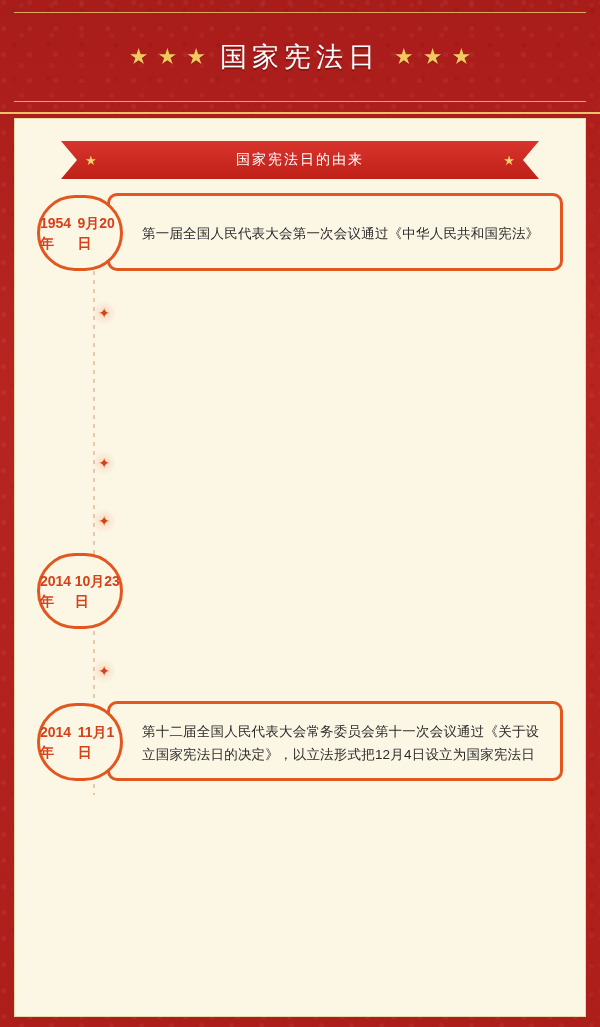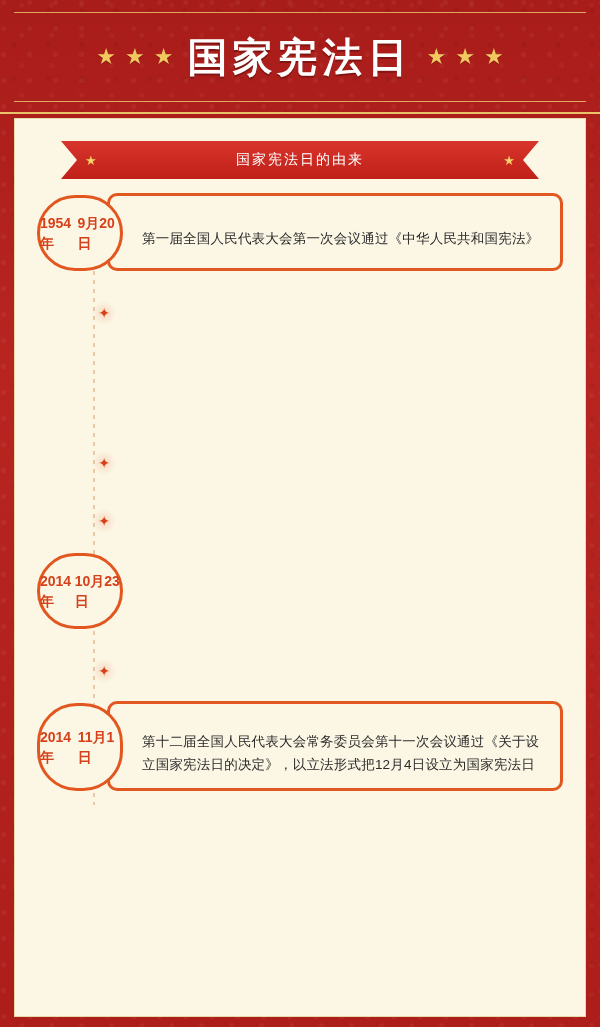--- a/index.html
+++ b/index.html
@@ -34,22 +34,22 @@
     position: absolute;
     left: 14px; right: 14px; top: 12px; bottom: 10px;
     border-top: 1px solid rgba(232,195,106,0.85);
     border-bottom: 1px solid rgba(232,195,106,0.85);
     display: flex;
     align-items: center;
     justify-content: center;
     gap: 14px;
   }
   .title-main {
-    font-size: 40px;
-    font-weight: bold;
+    font-size: 27px;
+    font-weight: normal;
     color: #ffffff;
     letter-spacing: 5px;
     text-shadow: 0 2px 0 rgba(0,0,0,0.25);
     white-space: nowrap;
   }
   .stars {
     display: flex;
     gap: 9px;
     align-items: center;
   }
@@ -157,21 +157,21 @@
     margin-top: 2px;
     box-sizing: border-box;
   }
   .content-box {
     position: relative;
     flex: 1 1 auto;
     margin-left: -16px;
     border: 3px solid #e2571f;
     border-radius: 10px;
     background: #fcf6e4;
-    padding: 26px 16px 12px 32px;
+    padding: 16px 16px 12px 32px;
     display: flex;
     align-items: center;
     box-sizing: border-box;
   }
   .content-text {
     font-size: 13.5px;
     line-height: 1.72;
     color: #2b2b2b;
     letter-spacing: 0.2px;
   }

